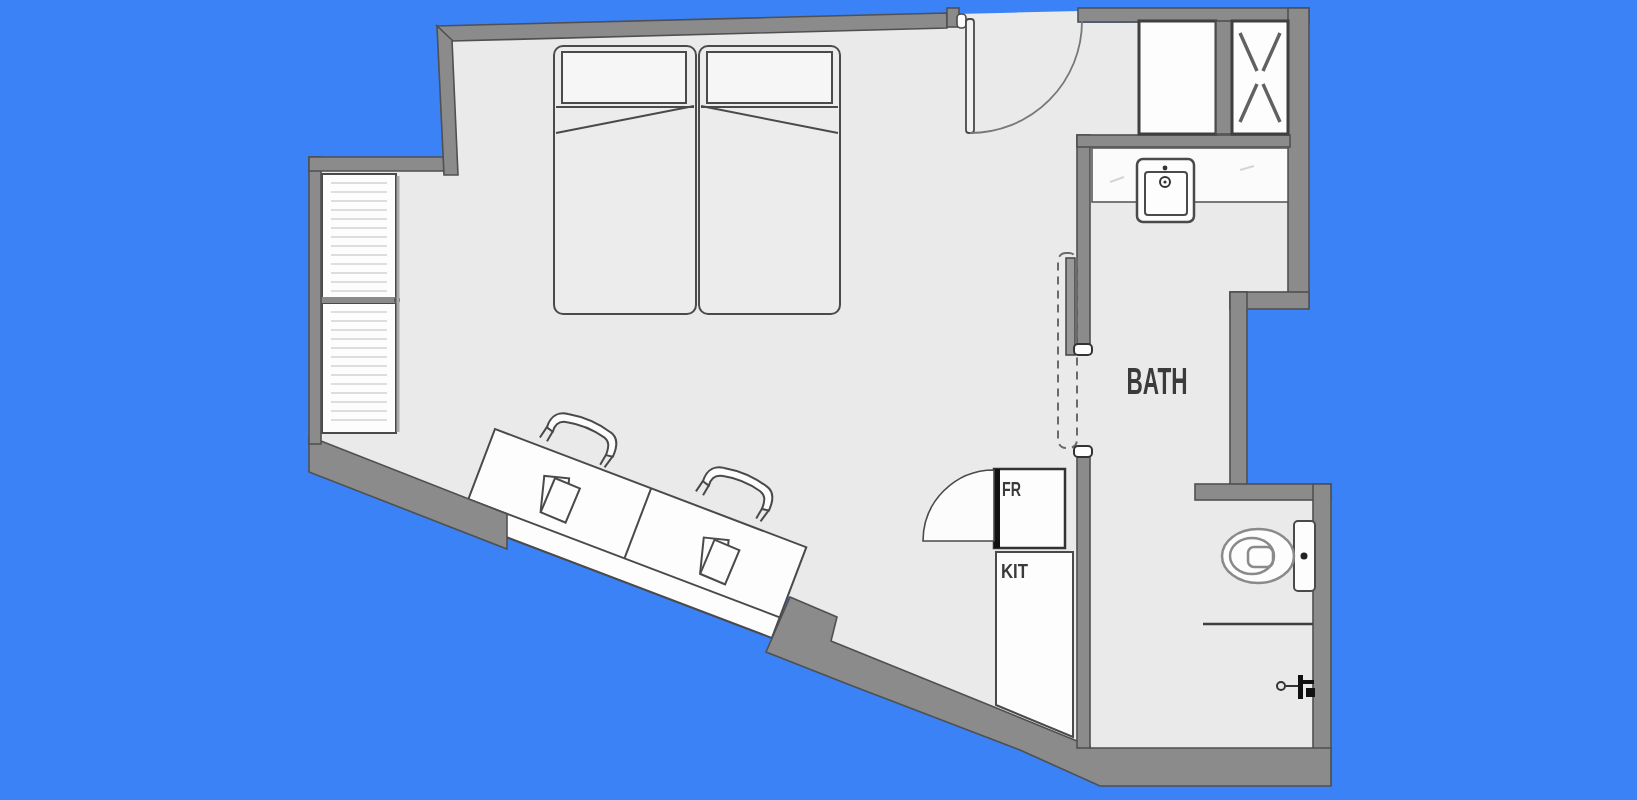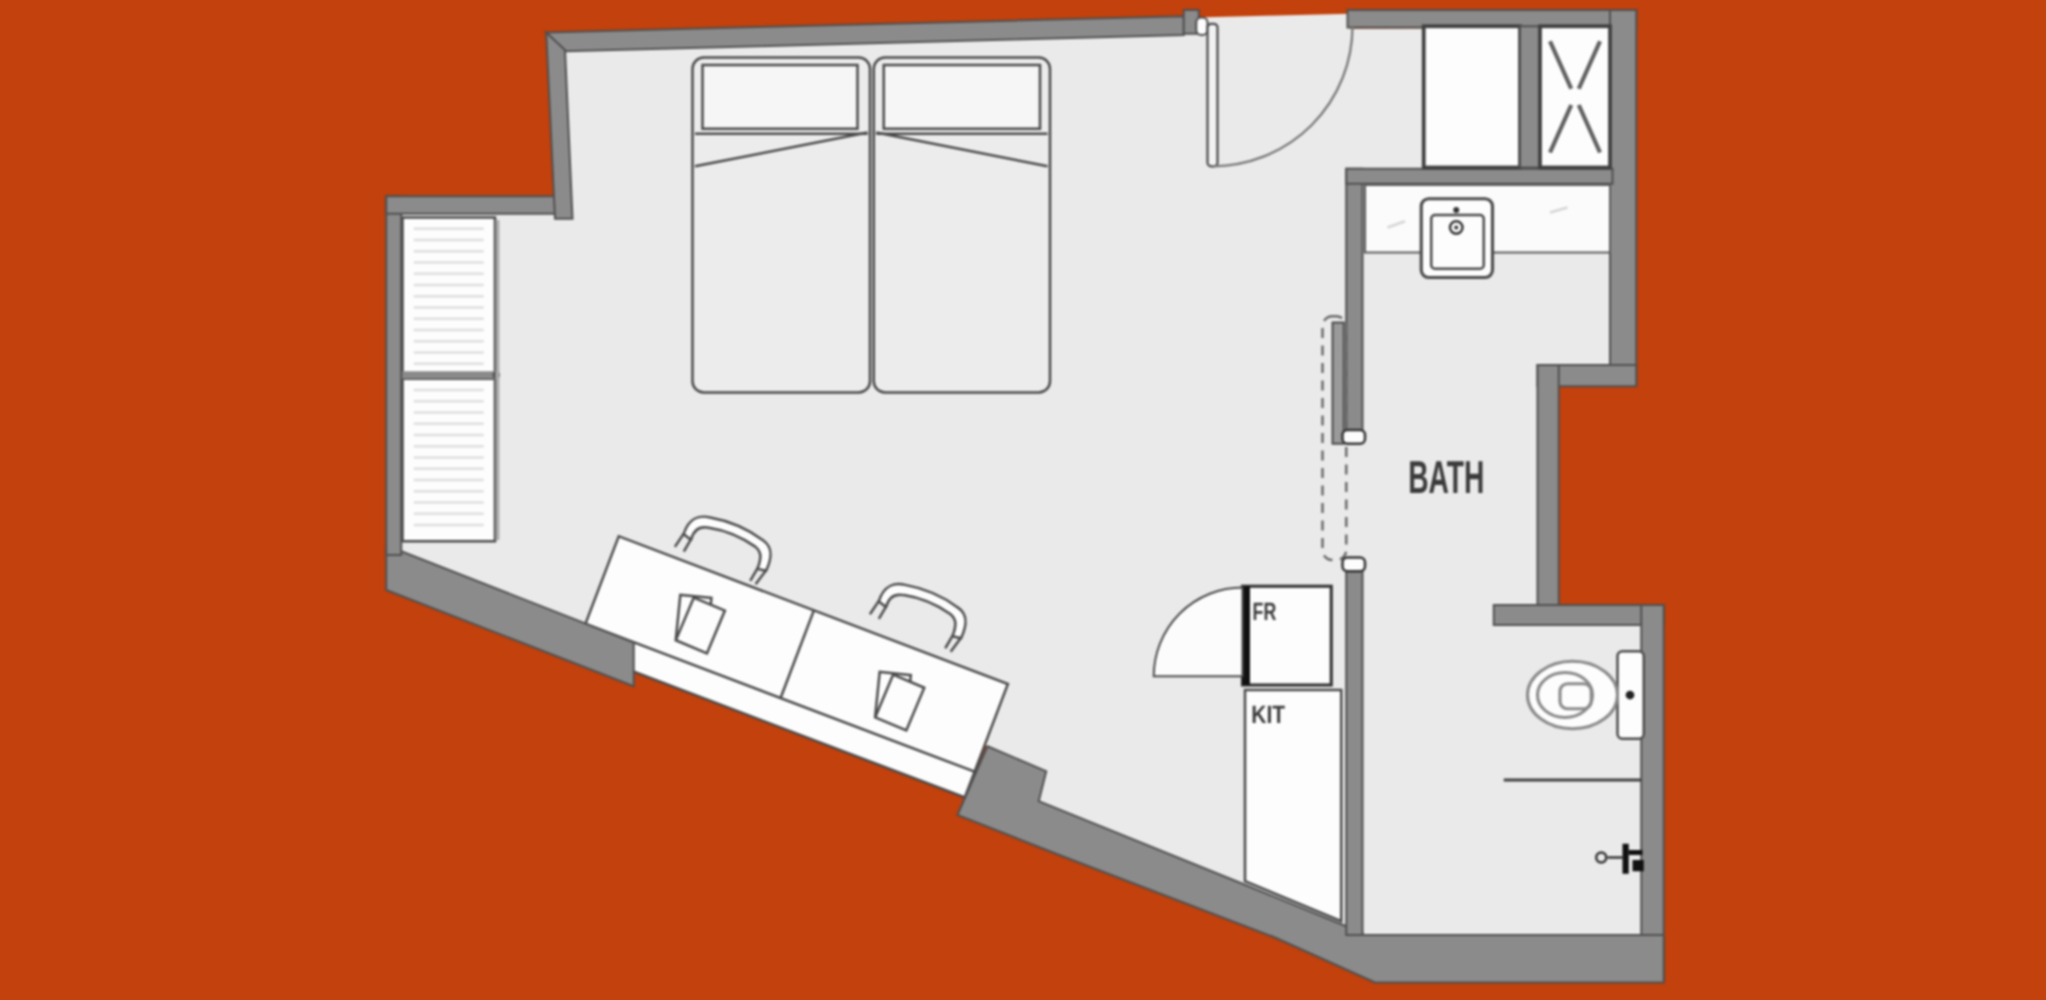--- a/index.html
+++ b/index.html
@@ -1,16 +1,16 @@
 <!DOCTYPE html>
 <html><head>
 <meta charset="utf-8">
 <style>
   html,body{margin:0;padding:0;background:#000;}
-  .wrap{width:1637px;height:800px;position:relative;overflow:hidden;background:#c2410c;}
+  .wrap{width:1637px;height:800px;position:relative;overflow:hidden;background:#3b82f6;}
   svg{filter:blur(0.7px);}
   svg{position:absolute;top:0;left:0;}
   text{font-family:"Liberation Sans",sans-serif;}
 </style>
 </head>
 <body>
 <div class="wrap">
 <svg width="1637" height="800" viewBox="0 0 1637 800">
 <defs>
   <g id="chair">

